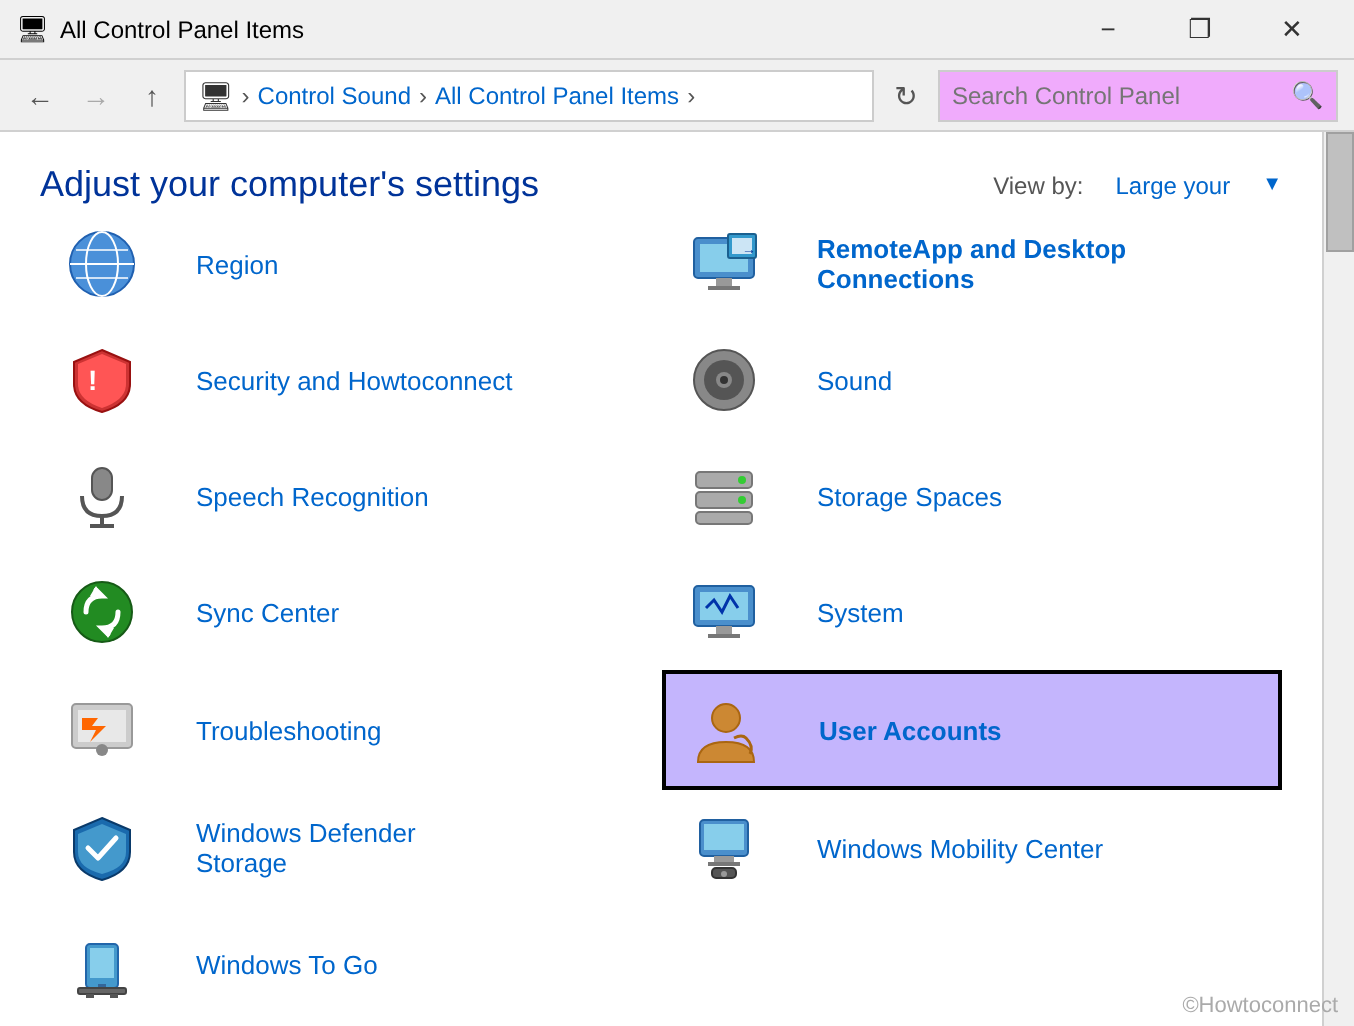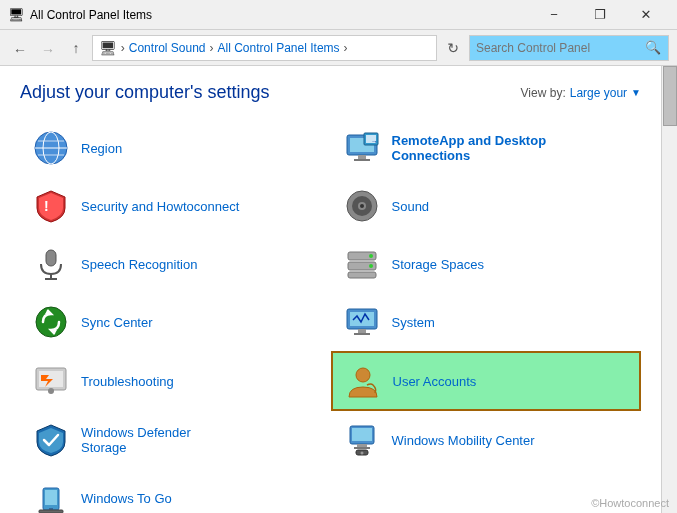--- a/index.html
+++ b/index.html
@@ -55,21 +55,21 @@
     .breadcrumb-item { color: #0066cc; cursor: pointer; }
     .breadcrumb-sep { color: #555; }
     .refresh-btn {
       width: 24px; height: 24px;
       display: flex; align-items: center; justify-content: center;
       background: transparent; border: none; cursor: pointer;
       color: #555; font-size: 14px;
     }
     .search-box {
       display: flex; align-items: center;
-      background: #7dd3fc;
+      background: #f0abfc;
       border: 1px solid #ccc;
       height: 26px;
       width: 200px;
       padding: 0 6px;
     }
     .search-input {
       border: none; outline: none; font-size: 12px; flex: 1; color: #666;
       background: transparent;
     }
     .search-icon { color: #555; font-size: 13px; }
@@ -98,53 +98,52 @@
       top: 0;
       left: 1px;
       border: 1px solid #a0a0a0;
     }
 
     
     .page-header {
       display: flex;
       align-items: center;
       justify-content: space-between;
-      margin-bottom: 16px;
     }
     .page-title {
       font-size: 18px;
       font-weight: 300;
       color: #003399;
     }
     .view-by {
       display: flex;
       align-items: center;
       font-size: 12px;
       color: #333;
-      gap: 4px;
+      gap: 16px;
     }
     .view-by-label { color: #555; }
     .view-by-value { color: #0066cc; cursor: pointer; }
     .view-by-arrow { color: #0066cc; font-size: 10px; }
 
     
     .items-grid {
       display: grid;
       grid-template-columns: 1fr 1fr;
       gap: 0;
     }
     .item {
       display: flex;
       align-items: center;
       padding: 8px 10px;
-      gap: 10px;
+      gap: 27px;
       cursor: pointer;
       border: 1px solid transparent;
     }
-    .item.selected { background: #86efac; border: 2px solid #a16207; }
+    .item.selected { background: #c4b5fd; border: 2px solid #000000; font-weight: bold; }
     .item-icon {
       width: 40px; height: 40px;
       display: flex; align-items: center; justify-content: center;
       flex-shrink: 0;
       font-size: 28px;
     }
     .item-label {
       font-size: 13px;
       color: #0066cc;
     }

